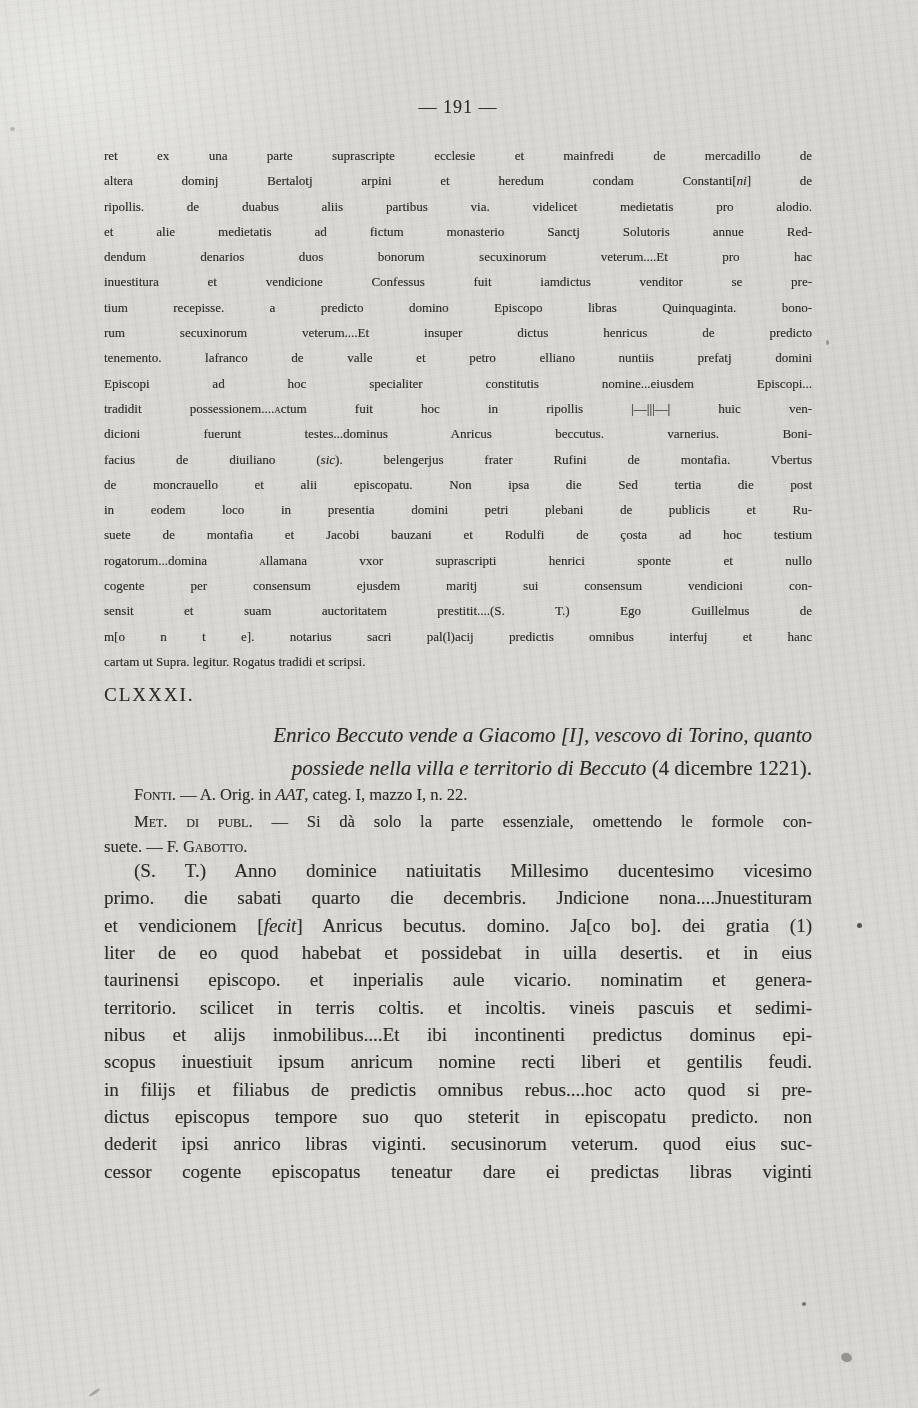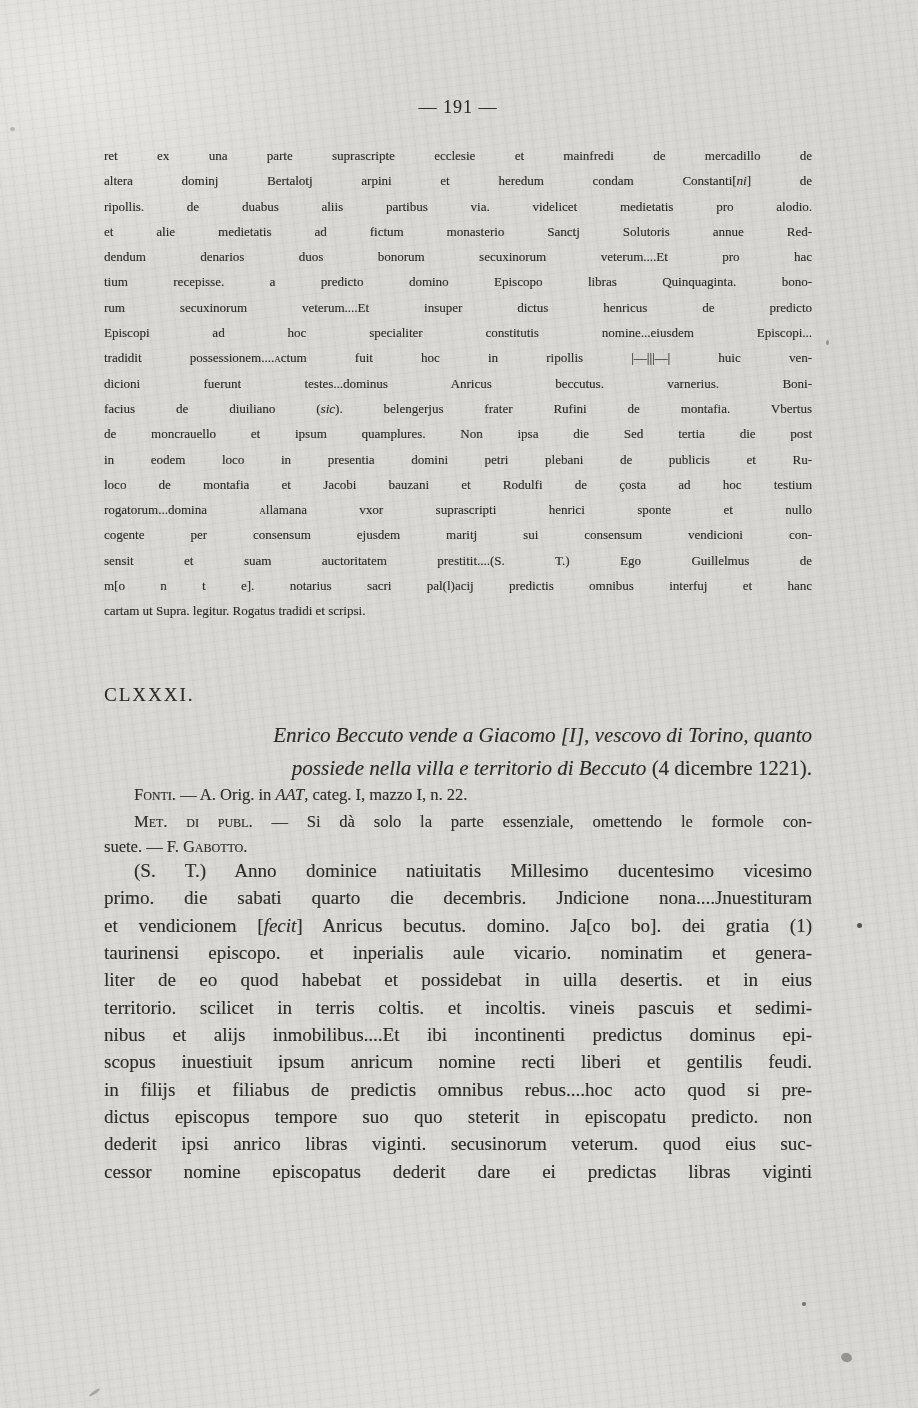--- a/index.html
+++ b/index.html
@@ -45,29 +45,31 @@
 <div id="texture"></div>
 
 <div id="pagenum" class="block ink">— 191 —</div>
 
 <div id="cont" class="block ink">
     <div class="jline"><span>ret ex una parte suprascripte ecclesie et mainfredi de mercadillo de</span></div>
     <div class="jline"><span>altera dominj Bertalotj arpini et heredum condam Constanti[</span><span class="it">ni</span><span>] de</span></div>
     <div class="jline"><span>ripollis. de duabus aliis partibus via. videlicet medietatis pro alodio.</span></div>
     <div class="jline"><span>et alie medietatis ad fictum monasterio Sanctj Solutoris annue Red-</span></div>
     <div class="jline"><span>dendum denarios duos bonorum secuxinorum veterum....Et pro hac</span></div>
+    <div class="jline"><span>inuestitura et vendicione Confessus fuit iamdictus venditor se pre-</span></div>
     <div class="jline"><span>tium recepisse. a predicto domino Episcopo libras Quinquaginta. bono-</span></div>
     <div class="jline"><span>rum secuxinorum veterum....Et insuper dictus henricus de predicto</span></div>
+    <div class="jline"><span>tenemento. lafranco de valle et petro elliano nuntiis prefatj domini</span></div>
     <div class="jline"><span>Episcopi ad hoc specialiter constitutis nomine...eiusdem Episcopi...</span></div>
     <div class="jline"><span>tradidit possessionem....</span><span class="sc">a</span><span>ctum fuit hoc in ripollis |—|||—| huic ven-</span></div>
     <div class="jline"><span>dicioni fuerunt testes...dominus Anricus beccutus. varnerius. Boni-</span></div>
     <div class="jline"><span>facius de diuiliano (</span><span class="it">sic</span><span>). belengerjus frater Rufini de montafia. Vbertus</span></div>
-    <div class="jline"><span>de moncrauello et ipsum quamplures. Non ipsa die Sed tertia die post</span></div>
+    <div class="jline"><span>de moncrauello et alii episcopatu. Non ipsa die Sed tertia die post</span></div>
     <div class="jline"><span>in eodem loco in presentia domini petri plebani de publicis et Ru-</span></div>
-    <div class="jline"><span>loco de montafia et Jacobi bauzani et Rodulfi de çosta ad hoc testium</span></div>
+    <div class="jline"><span>suete de montafia et Jacobi bauzani et Rodulfi de çosta ad hoc testium</span></div>
     <div class="jline"><span>rogatorum...domina </span><span class="sc">a</span><span>llamana vxor suprascripti henrici sponte et nullo</span></div>
     <div class="jline"><span>cogente per consensum ejusdem maritj sui consensum vendicioni con-</span></div>
     <div class="jline"><span>sensit et suam auctoritatem prestitit....(S. T.) Ego Guillelmus de</span></div>
     <div class="jline"><span>m[o n t e]. notarius sacri pal(l)acij predictis omnibus interfuj et hanc</span></div>
     <div class="jline"><span>cartam ut Supra. legitur. Rogatus tradidi et scripsi.</span></div>
   </div>
 
 <div id="heading" class="block ink">CLXXXI.</div>
 
 <div id="title" class="block ink">
@@ -79,29 +81,29 @@
 
 <div id="met" class="block ink">
     <div class="mline"><span class="sc">Met. di publ.</span><span> — Si dà solo la parte essenziale, omettendo le formole con-</span></div>
     <div class="mline"><span>suete. — F. </span><span class="sc">Gabotto.</span></div>
   </div>
 
 <div id="docp" class="block ink">
     <div class="jline"><span>(S. T.) Anno dominice natiuitatis Millesimo ducentesimo vicesimo</span></div>
     <div class="jline"><span>primo. die sabati quarto die decembris. Jndicione nona....Jnuestituram</span></div>
     <div class="jline"><span>et vendicionem [</span><span class="it">fecit</span><span>] Anricus becutus. domino. Ja[co bo]. dei gratia (1)</span></div>
+    <div class="jline"><span>liter de eo quod habebat et possidebat in uilla desertis. et in eius</span></div>
     <div class="jline"><span>taurinensi episcopo. et inperialis aule vicario. nominatim et genera-</span></div>
-    <div class="jline"><span>liter de eo quod habebat et possidebat in uilla desertis. et in eius</span></div>
     <div class="jline"><span>territorio. scilicet in terris coltis. et incoltis. vineis pascuis et sedimi-</span></div>
     <div class="jline"><span>nibus et alijs inmobilibus....Et ibi incontinenti predictus dominus epi-</span></div>
     <div class="jline"><span>scopus inuestiuit ipsum anricum nomine recti liberi et gentilis feudi.</span></div>
     <div class="jline"><span>in filijs et filiabus de predictis omnibus rebus....hoc acto quod si pre-</span></div>
     <div class="jline"><span>dictus episcopus tempore suo quo steterit in episcopatu predicto. non</span></div>
     <div class="jline"><span>dederit ipsi anrico libras viginti. secusinorum veterum. quod eius suc-</span></div>
-    <div class="jline"><span>cessor nomine episcopatus dederit dare ei predictas libras viginti</span></div>
+    <div class="jline"><span>cessor cogente episcopatus teneatur dare ei predictas libras viginti</span></div>
   </div>
 
 <div id="specks">
     <div class="speck" style="left: 857px; top: 923px; width: 5px; height: 5px; background: rgb(68, 66, 60); opacity: 0.9; border-radius: 50%; transform: rotate(0deg);"></div>
     <div class="speck" style="left: 841px; top: 1353px; width: 11px; height: 9px; background: rgb(142, 141, 137); opacity: 0.9; border-radius: 50%; transform: rotate(20deg);"></div>
     <div class="speck" style="left: 802px; top: 1302px; width: 4px; height: 4px; background: rgb(90, 88, 82); opacity: 0.8; border-radius: 50%; transform: rotate(0deg);"></div>
     <div class="speck" style="left: 826px; top: 340px; width: 3px; height: 5px; background: rgb(122, 120, 111); opacity: 0.7; border-radius: 50%; transform: rotate(0deg);"></div>
     <div class="speck" style="left: 88px; top: 1391px; width: 13px; height: 3px; background: rgb(155, 154, 148); opacity: 0.8; border-radius: 50%; transform: rotate(-35deg);"></div>
     <div class="speck" style="left: 10px; top: 127px; width: 5px; height: 4px; background: rgb(163, 162, 156); opacity: 0.7; border-radius: 50%; transform: rotate(0deg);"></div>
   </div>

